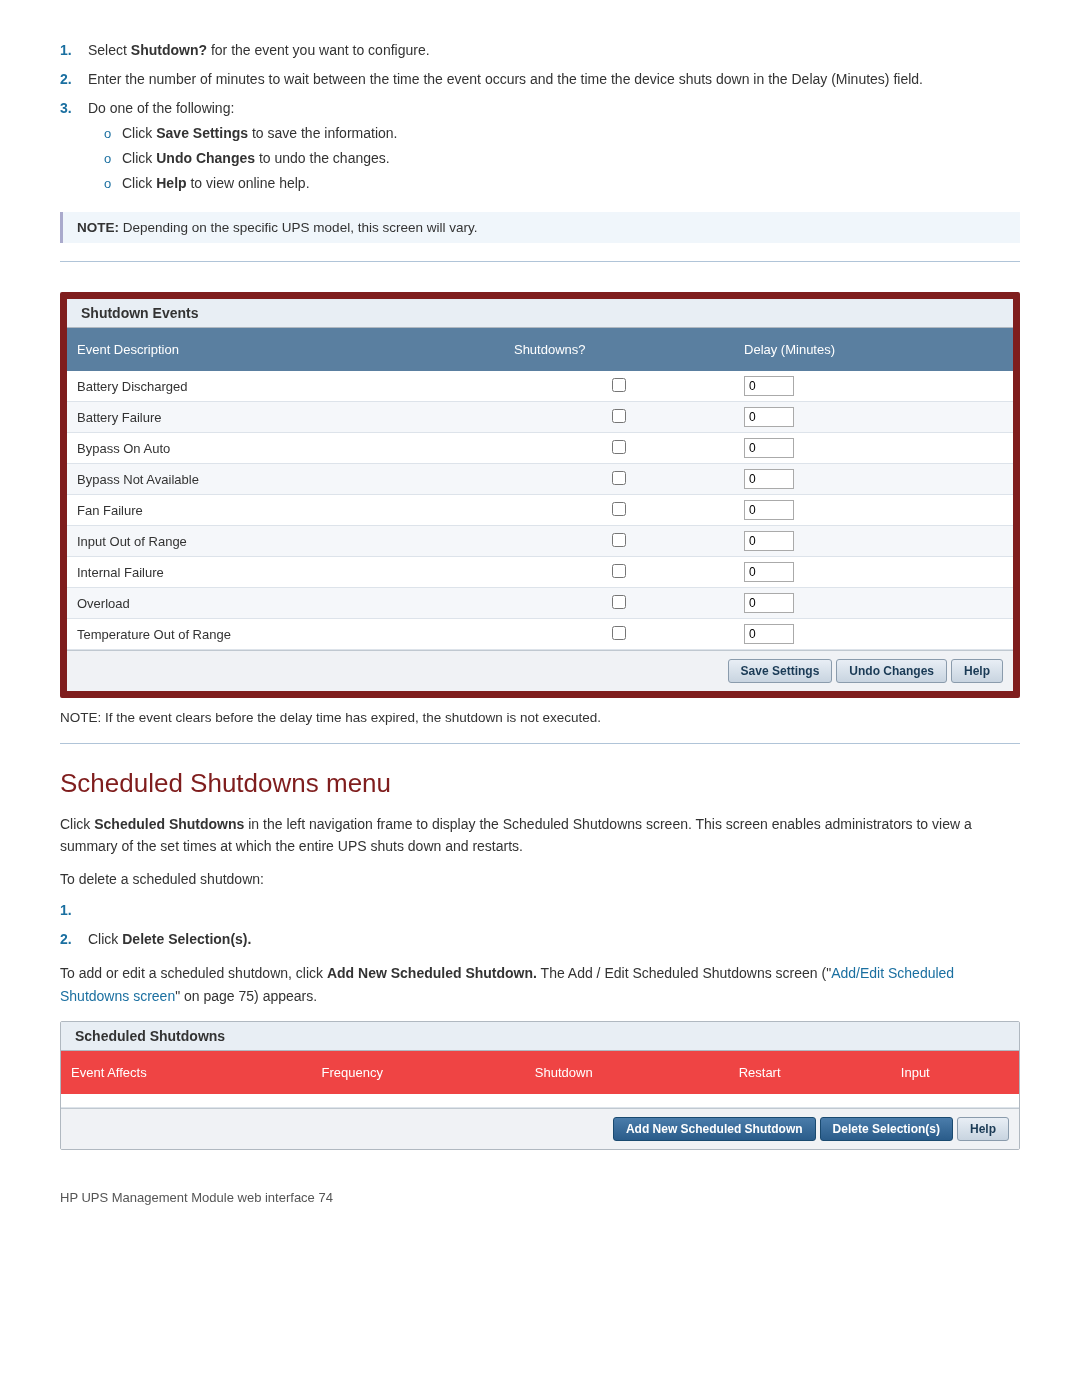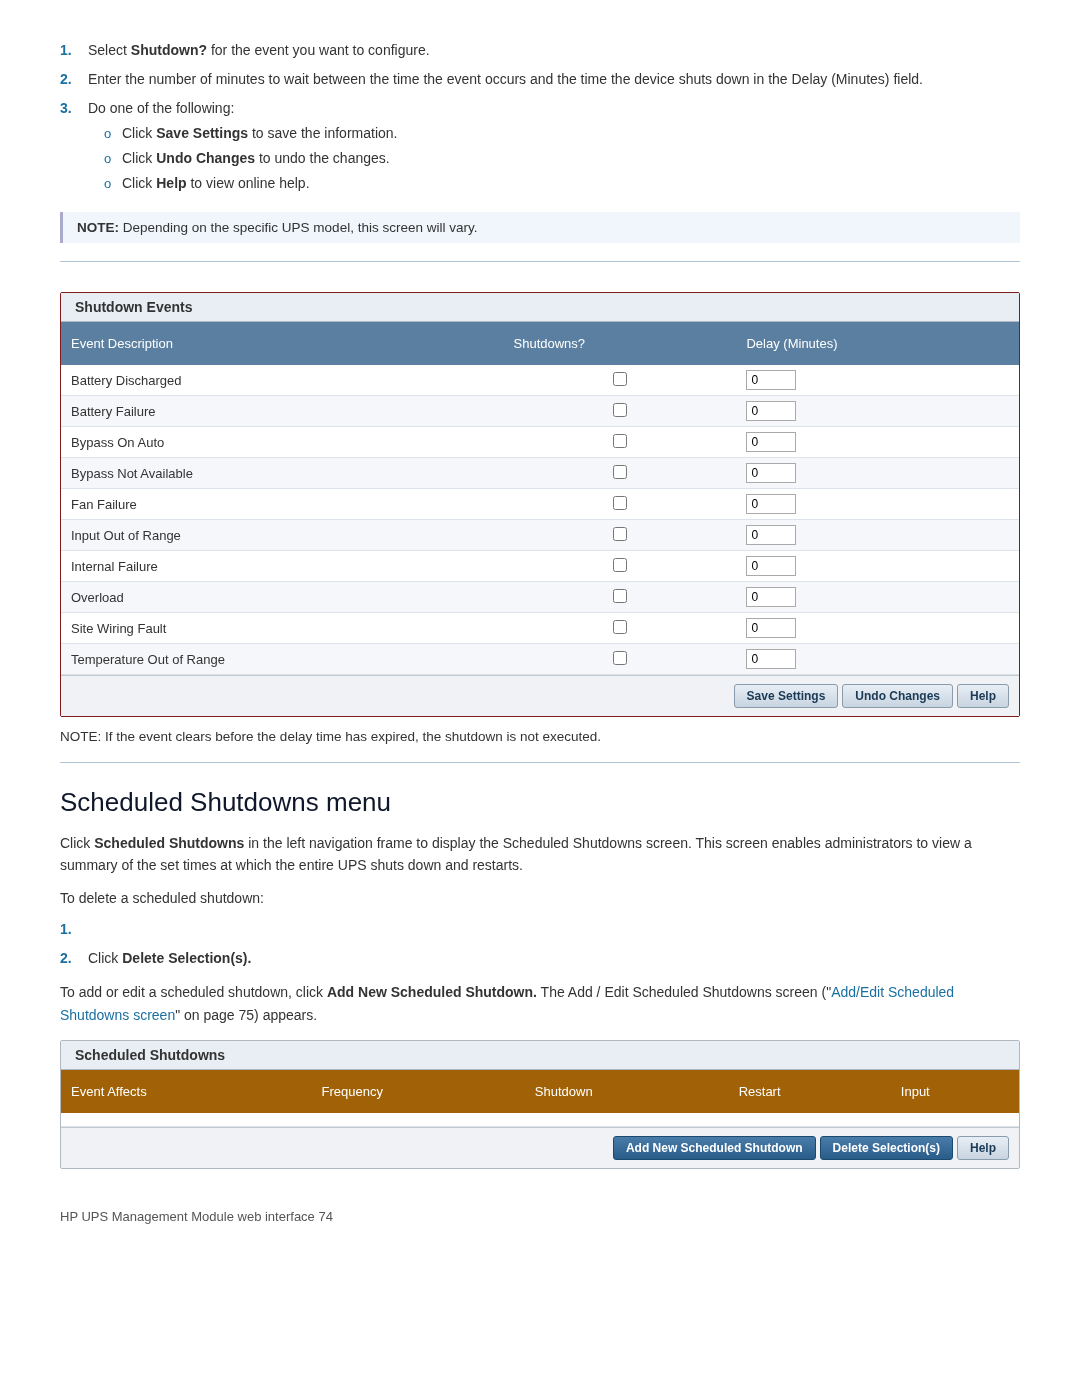--- a/index.html
+++ b/index.html
@@ -61,21 +61,21 @@
 
     
     hr {
       border: none;
       border-top: 1px solid #b0c4d8;
       margin: 18px 0;
     }
 
     
     .table-container {
-      border: 1px solid #7f1d1d;
+      border: 7px solid #7f1d1d;
       border-radius: 2px;
       margin-bottom: 12px;
       overflow: hidden;
       margin-top: 30px;
     }
     .table-title {
       background: #e8eef4;
       border-bottom: 1px solid #b0b8c0;
       padding: 6px 14px;
       font-weight: bold;
@@ -142,40 +142,40 @@
       font-weight: bold;
     }
 
     .note-bottom {
       margin-top: 10px;
       font-size: 13.5px;
     }
 
     
     .section-heading {
-      color: #0f172a;
+      color: #7f1d1d;
       font-size: 26px;
       font-weight: normal;
       margin: 24px 0 14px 0;
     }
 
     .section-para {
       margin-bottom: 10px;
       line-height: 1.6;
     }
 
     
     .sched-table-container {
       border: 1px solid #b0b8c0;
       border-radius: 2px;
       margin-top: 14px;
       overflow: hidden;
     }
     .sched-table-container table thead tr {
-      background: #a16207;
+      background: #ef4444;
     }
 
     
     .page-footer {
       margin-top: 40px;
       text-align: left;
       font-size: 13px;
       color: #555;
     }
 
@@ -276,25 +276,20 @@
           <td class="checkbox-cell"><input type="checkbox" style=""></td>
           <td><input type="text" class="delay-input" value="0" style=""></td>
         </tr>
         <tr>
           <td>Internal Failure</td>
           <td class="checkbox-cell"><input type="checkbox" style=""></td>
           <td><input type="text" class="delay-input" value="0" style=""></td>
         </tr>
         <tr>
           <td>Overload</td>
-          <td class="checkbox-cell"><input type="checkbox" style=""></td>
-          <td><input type="text" class="delay-input" value="0" style=""></td>
-        </tr>
-        <tr>
-          <td>Site Wiring Fault</td>
           <td class="checkbox-cell"><input type="checkbox" style=""></td>
           <td><input type="text" class="delay-input" value="0" style=""></td>
         </tr>
         <tr>
           <td>Temperature Out of Range</td>
           <td class="checkbox-cell"><input type="checkbox" style=""></td>
           <td><input type="text" class="delay-input" value="0" style=""></td>
         </tr>
       </tbody>
   </table>

